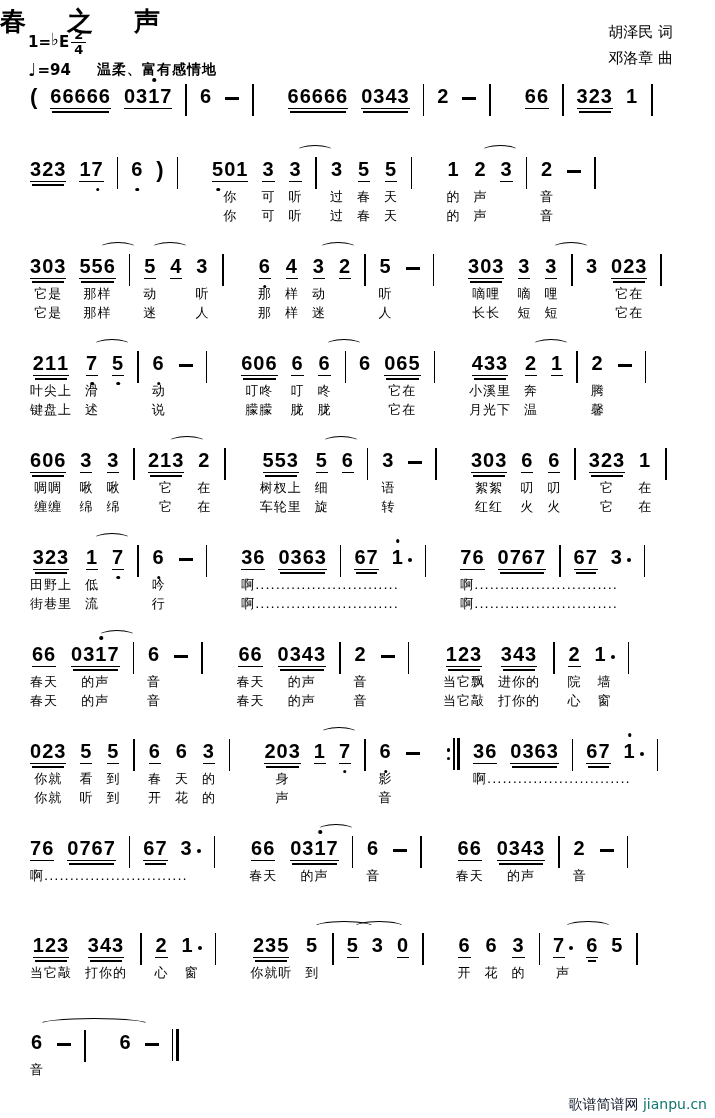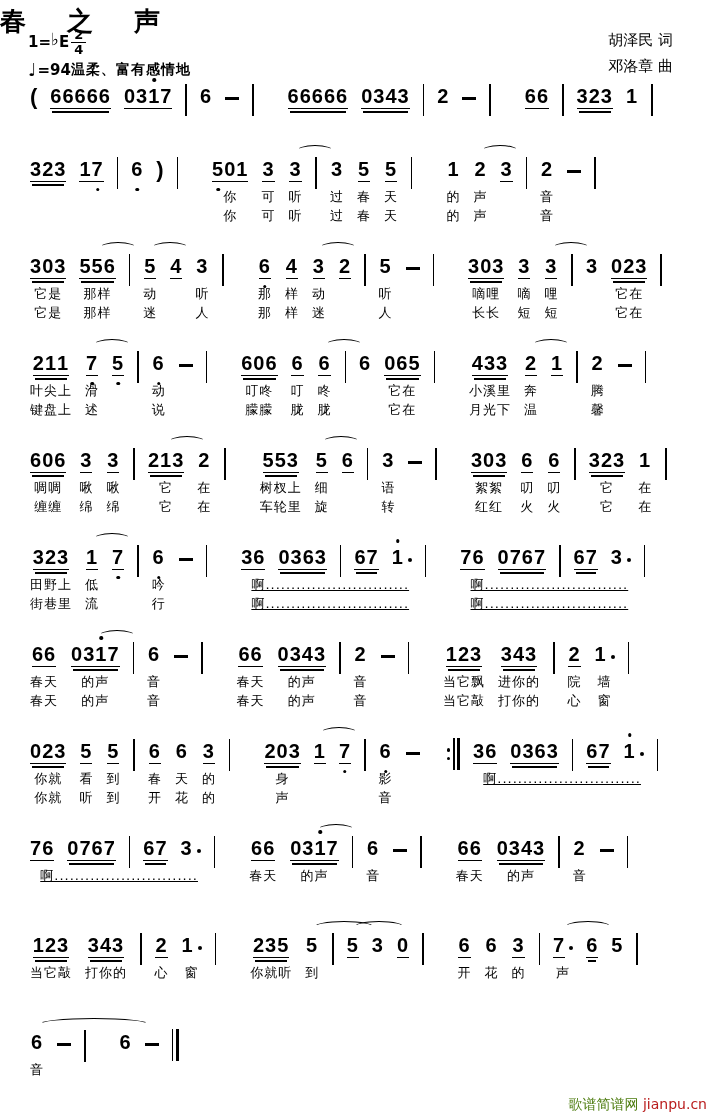--- a/index.html
+++ b/index.html
@@ -1,34 +1,34 @@
 <!DOCTYPE html>
 <html><head>
 <meta charset="utf-8">
 <style>
   html,body{margin:0;padding:0;}
   body{width:715px;height:1118px;background:#fff;position:relative;overflow:hidden;
        font-family:"DejaVu Sans","Liberation Sans",sans-serif;color:#000;}
   .header{position:relative;height:84px;}
   .title{text-align:left;font-size:26px;font-weight:bold;letter-spacing:16px;padding-top:4px;}
-  .credits{position:absolute;right:42px;top:28px;font-size:15px;line-height:1.7;text-align:left;}
+  .credits{position:absolute;right:42px;top:20px;font-size:15px;line-height:1.7;text-align:left;}
   .keyblock{position:absolute;left:28px;top:28px;font-size:15px;}
   .keyrow{display:flex;align-items:center;font-weight:bold;}
   .flat{font-size:17px;position:relative;top:-3px;}
   .frac{display:inline-flex;flex-direction:column;align-items:center;font-size:13px;line-height:1.05;margin-left:2px;}
   .frac .fr-top{border-bottom:1px solid #000;padding:0 3px;}
   .temporow{display:flex;align-items:center;margin-top:3px;font-weight:bold;}
   .qnote{font-size:18px;margin-right:1px;}
-  .expr{font-weight:bold;font-size:14px;letter-spacing:1px;}
+  .expr{font-weight:bold;font-size:14px;margin-left:26px;letter-spacing:1px;}
   #systems{padding-left:30px;padding-right:20px;}
   .system{height:97px;overflow:visible;}
   .system.first{height:73px;}
   .noterow{display:flex;align-items:flex-start;flex-wrap:nowrap;}
   .cell{display:flex;flex-direction:column;align-items:center;margin-right:13px;}
-  .cell.left{align-items:flex-end;text-decoration:underline;}
+  .cell.left{align-items:flex-start;}
   .cell.left .lyr{width:14px;overflow:visible;}
   .note{position:relative;height:30px;display:flex;align-items:flex-start;
         font-weight:bold;font-size:20px;font-family:"Liberation Sans",sans-serif;}
   .grp{position:relative;line-height:24px;letter-spacing:1px;}
   .grp.u1::after{content:"";position:absolute;left:0;right:0;bottom:-1px;height:1.5px;background:#000;}
   .grp.u2::after{content:"";position:absolute;left:0;right:0;bottom:-1px;height:1.5px;background:#000;}
   .grp.u2::before{content:"";position:absolute;left:2px;right:2px;bottom:-4.5px;height:1.5px;background:#000;}
   .d{position:relative;display:inline-block;}
   .d.hi::before{content:"";position:absolute;top:-6px;left:50%;transform:translateX(-50%);
                 width:3.5px;height:3.5px;border-radius:50%;background:#000;}
@@ -1599,15 +1599,15 @@
             </div>
           </div>
           <div class="lyr"></div>
           <div class="lyr"></div>
         </div>
       </div>
     </div>
   </div>
 
 <div class="footer">
-  <span id="wm-site" style="color: #4d7c0f;">歌谱简谱网</span>
-  <span id="wm-url" style="color: #b91c1c;">jianpu.cn</span>
+  <span id="wm-site" style="color: #0f172a;">歌谱简谱网</span>
+  <span id="wm-url" style="color: #0f766e;">jianpu.cn</span>
 </div>
 
 </body></html>

